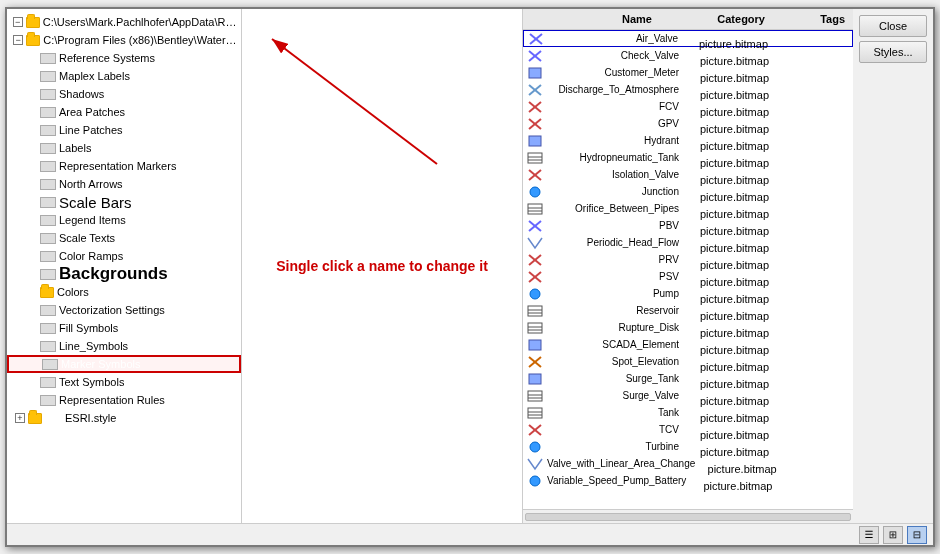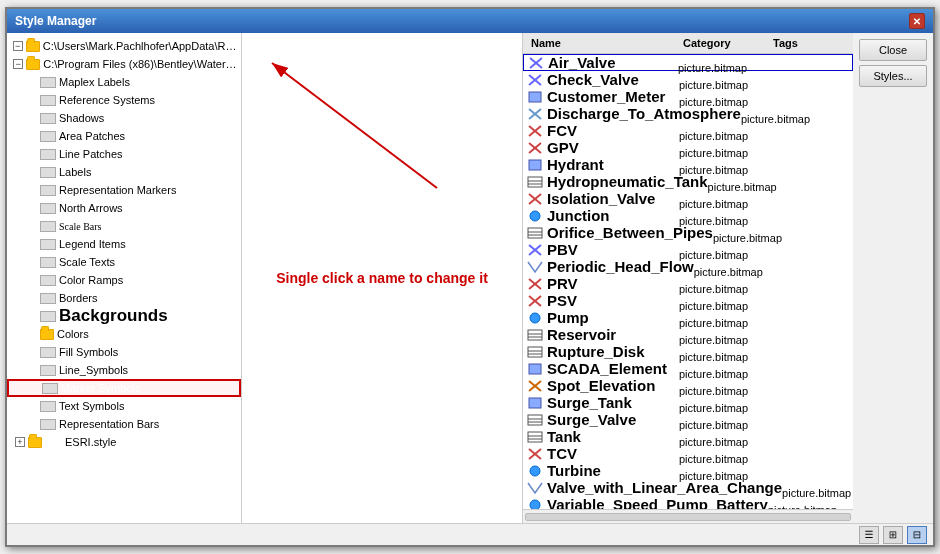--- a/index.html
+++ b/index.html
@@ -136,35 +136,36 @@
       font-weight: bold;
       text-align: center;
     }
 
     .right-panel {
       width: 330px;
       display: flex;
       flex-direction: column;
       background: white;
       flex-shrink: 0;
+      text-align: right;
     }
     .right-panel-header {
       display: flex;
       background: #e8e8e8;
       border-bottom: 1px solid #ccc;
       padding: 2px 4px;
     }
     .col-header {
       font-size: 11px;
       font-weight: bold;
       color: #000;
       padding: 2px 4px;
     }
     .col-name { flex: 1; }
-    .col-category { width: 90px; }
+    .col-category { width: 90px; margin-left: 23px; }
     .col-tags { width: 80px; }
 
     .items-list {
       flex: 1;
       overflow-y: auto;
     }
     .list-item {
       display: flex;
       align-items: center;
       padding: 1px 4px;
@@ -176,24 +177,23 @@
       border: 1px solid #0000cc;
     }
     .item-symbol {
       width: 16px;
       height: 14px;
       margin-right: 4px;
       flex-shrink: 0;
     }
     .item-name {
       flex: 1;
-      font-size: 15px;
+      font-size: 10px;
       color: #000;
       white-space: nowrap;
-      font-weight: bold;
     }
     .item-category {
       width: 90px;
       font-size: 11px;
       color: #000;
       margin-top: 10px;
     }
     .item-tags {
       width: 80px;
       font-size: 11px;
@@ -260,56 +260,52 @@
     .view-icon.active {
       background: #b8d0f0;
       border-color: #4a7abf;
     }
   </style>
 </head>
 <body>
 
 <div class="window">
 
-  <div class="title-bar">
-    <span class="title-bar-text">Style Manager</span>
-    <div class="title-bar-close">✕</div>
-  </div>
 
   <div class="content">
 
     <div class="left-panel" id="tree-panel">
         <div class="tree-item">
           <span style="display:inline-block;width:4px;"></span>
           <span class="expand-icon">−</span>
           <span class="folder-icon"></span>
           <span class="label-text" style="font-size:11px;overflow:hidden;text-overflow:ellipsis;">C:\Users\Mark.Pachlhofer\AppData\Roaming\ESRI\Desktop10.2\ArcMap\Mark.Pachlhofer.style</span>
         </div>
         <div class="tree-item">
           <span style="display:inline-block;width:4px;"></span>
           <span class="expand-icon">−</span>
           <span class="folder-icon"></span>
           <span class="label-text" style="font-size:11px;overflow:hidden;text-overflow:ellipsis;">C:\Program Files (x86)\Bentley\WaterGEMS\wtrgV8i_autopopulate.style</span>
         </div>
         <div class="tree-item">
           <span style="display:inline-block;width:16px;"></span>
           <span style="display:inline-block;width:13px;"></span>
           <span style="display:inline-block;width:16px;height:11px;background:#ddd;border:1px solid #aaa;margin-right:3px;flex-shrink:0;"></span>
+          <span class="label-text" style="font-size:11px;overflow:hidden;text-overflow:ellipsis;">Reference Systems</span>
+        </div>
+        <div class="tree-item">
+          <span style="display:inline-block;width:16px;"></span>
+          <span style="display:inline-block;width:13px;"></span>
+          <span style="display:inline-block;width:16px;height:11px;background:#ddd;border:1px solid #aaa;margin-right:3px;flex-shrink:0;"></span>
           <span class="label-text" style="font-size:11px;overflow:hidden;text-overflow:ellipsis;">Maplex Labels</span>
         </div>
         <div class="tree-item">
           <span style="display:inline-block;width:16px;"></span>
           <span style="display:inline-block;width:13px;"></span>
           <span style="display:inline-block;width:16px;height:11px;background:#ddd;border:1px solid #aaa;margin-right:3px;flex-shrink:0;"></span>
-          <span class="label-text" style="font-size:11px;overflow:hidden;text-overflow:ellipsis;">Reference Systems</span>
-        </div>
-        <div class="tree-item">
-          <span style="display:inline-block;width:16px;"></span>
-          <span style="display:inline-block;width:13px;"></span>
-          <span style="display:inline-block;width:16px;height:11px;background:#ddd;border:1px solid #aaa;margin-right:3px;flex-shrink:0;"></span>
           <span class="label-text" style="font-size:11px;overflow:hidden;text-overflow:ellipsis;">Shadows</span>
         </div>
         <div class="tree-item">
           <span style="display:inline-block;width:16px;"></span>
           <span style="display:inline-block;width:13px;"></span>
           <span style="display:inline-block;width:16px;height:11px;background:#ddd;border:1px solid #aaa;margin-right:3px;flex-shrink:0;"></span>
           <span class="label-text" style="font-size:11px;overflow:hidden;text-overflow:ellipsis;">Area Patches</span>
         </div>
         <div class="tree-item">
           <span style="display:inline-block;width:16px;"></span>
@@ -332,62 +328,62 @@
         <div class="tree-item">
           <span style="display:inline-block;width:16px;"></span>
           <span style="display:inline-block;width:13px;"></span>
           <span style="display:inline-block;width:16px;height:11px;background:#ddd;border:1px solid #aaa;margin-right:3px;flex-shrink:0;"></span>
           <span class="label-text" style="font-size:11px;overflow:hidden;text-overflow:ellipsis;">North Arrows</span>
         </div>
         <div class="tree-item">
           <span style="display:inline-block;width:16px;"></span>
           <span style="display:inline-block;width:13px;"></span>
           <span style="display:inline-block;width:16px;height:11px;background:#ddd;border:1px solid #aaa;margin-right:3px;flex-shrink:0;"></span>
-          <span class="label-text" style="font-size:10px;overflow:hidden;text-overflow:ellipsis;font-family:Liberation Serif, serif;">Scale Bars</span>
+          <span class="label-text" style="font-size:15px;overflow:hidden;text-overflow:ellipsis;">Scale Bars</span>
         </div>
         <div class="tree-item">
           <span style="display:inline-block;width:16px;"></span>
           <span style="display:inline-block;width:13px;"></span>
           <span style="display:inline-block;width:16px;height:11px;background:#ddd;border:1px solid #aaa;margin-right:3px;flex-shrink:0;"></span>
           <span class="label-text" style="font-size:11px;overflow:hidden;text-overflow:ellipsis;">Legend Items</span>
         </div>
         <div class="tree-item">
           <span style="display:inline-block;width:16px;"></span>
           <span style="display:inline-block;width:13px;"></span>
           <span style="display:inline-block;width:16px;height:11px;background:#ddd;border:1px solid #aaa;margin-right:3px;flex-shrink:0;"></span>
           <span class="label-text" style="font-size:11px;overflow:hidden;text-overflow:ellipsis;">Scale Texts</span>
         </div>
         <div class="tree-item">
           <span style="display:inline-block;width:16px;"></span>
           <span style="display:inline-block;width:13px;"></span>
           <span style="display:inline-block;width:16px;height:11px;background:#ddd;border:1px solid #aaa;margin-right:3px;flex-shrink:0;"></span>
           <span class="label-text" style="font-size:11px;overflow:hidden;text-overflow:ellipsis;">Color Ramps</span>
-        </div>
-        <div class="tree-item">
-          <span style="display:inline-block;width:16px;"></span>
-          <span style="display:inline-block;width:13px;"></span>
-          <span style="display:inline-block;width:16px;height:11px;background:#ddd;border:1px solid #aaa;margin-right:3px;flex-shrink:0;"></span>
-          <span class="label-text" style="font-size:11px;overflow:hidden;text-overflow:ellipsis;">Borders</span>
         </div>
         <div class="tree-item">
           <span style="display:inline-block;width:16px;"></span>
           <span style="display:inline-block;width:13px;"></span>
           <span style="display:inline-block;width:16px;height:11px;background:#ddd;border:1px solid #aaa;margin-right:3px;flex-shrink:0;"></span>
           <span class="label-text" style="font-size:17px;overflow:hidden;text-overflow:ellipsis;font-weight:bold;">Backgrounds</span>
         </div>
         <div class="tree-item">
           <span style="display:inline-block;width:16px;"></span>
           <span style="display:inline-block;width:13px;"></span>
           <span class="folder-icon"></span>
           <span class="label-text" style="font-size:11px;overflow:hidden;text-overflow:ellipsis;">Colors</span>
         </div>
         <div class="tree-item">
           <span style="display:inline-block;width:16px;"></span>
           <span style="display:inline-block;width:13px;"></span>
           <span style="display:inline-block;width:16px;height:11px;background:#ddd;border:1px solid #aaa;margin-right:3px;flex-shrink:0;"></span>
+          <span class="label-text" style="font-size:11px;overflow:hidden;text-overflow:ellipsis;">Vectorization Settings</span>
+        </div>
+        <div class="tree-item">
+          <span style="display:inline-block;width:16px;"></span>
+          <span style="display:inline-block;width:13px;"></span>
+          <span style="display:inline-block;width:16px;height:11px;background:#ddd;border:1px solid #aaa;margin-right:3px;flex-shrink:0;"></span>
           <span class="label-text" style="font-size:11px;overflow:hidden;text-overflow:ellipsis;">Fill Symbols</span>
         </div>
         <div class="tree-item">
           <span style="display:inline-block;width:16px;"></span>
           <span style="display:inline-block;width:13px;"></span>
           <span style="display:inline-block;width:16px;height:11px;background:#ddd;border:1px solid #aaa;margin-right:3px;flex-shrink:0;"></span>
           <span class="label-text" style="font-size:11px;overflow:hidden;text-overflow:ellipsis;">Line_Symbols</span>
         </div>
         <div class="tree-item selected highlighted">
           <span style="display:inline-block;width:16px;"></span>
@@ -398,21 +394,21 @@
         <div class="tree-item">
           <span style="display:inline-block;width:16px;"></span>
           <span style="display:inline-block;width:13px;"></span>
           <span style="display:inline-block;width:16px;height:11px;background:#ddd;border:1px solid #aaa;margin-right:3px;flex-shrink:0;"></span>
           <span class="label-text" style="font-size:11px;overflow:hidden;text-overflow:ellipsis;">Text Symbols</span>
         </div>
         <div class="tree-item">
           <span style="display:inline-block;width:16px;"></span>
           <span style="display:inline-block;width:13px;"></span>
           <span style="display:inline-block;width:16px;height:11px;background:#ddd;border:1px solid #aaa;margin-right:3px;flex-shrink:0;"></span>
-          <span class="label-text" style="font-size:11px;overflow:hidden;text-overflow:ellipsis;">Representation Bars</span>
+          <span class="label-text" style="font-size:11px;overflow:hidden;text-overflow:ellipsis;">Representation Rules</span>
         </div>
         <div class="tree-item">
           <span style="display:inline-block;width:4px;"></span>
           <span class="expand-icon">+</span>
           <span class="folder-icon"></span>
           <span class="label-text" style="font-size:11px;overflow:hidden;text-overflow:ellipsis;padding-left:20px;">ESRI.style</span>
         </div>
       </div>
 
     <div class="center-panel">

